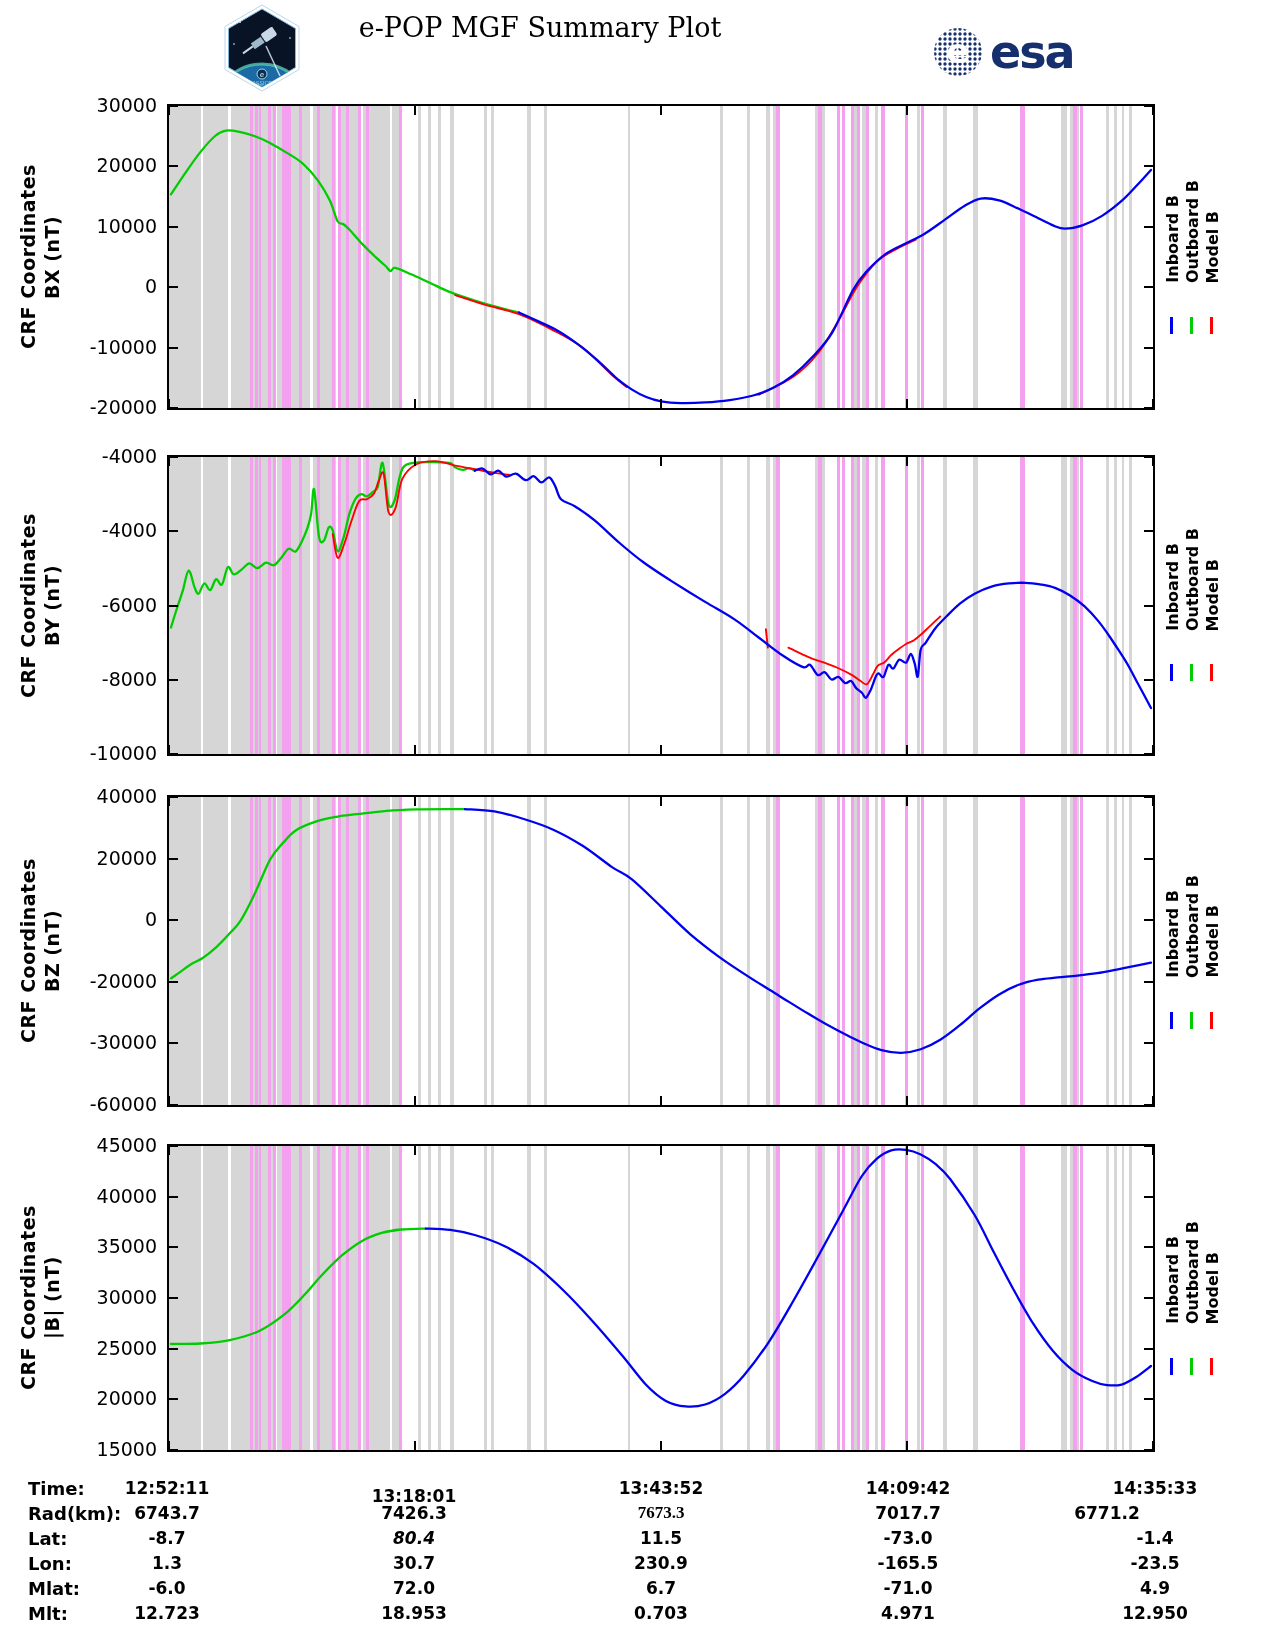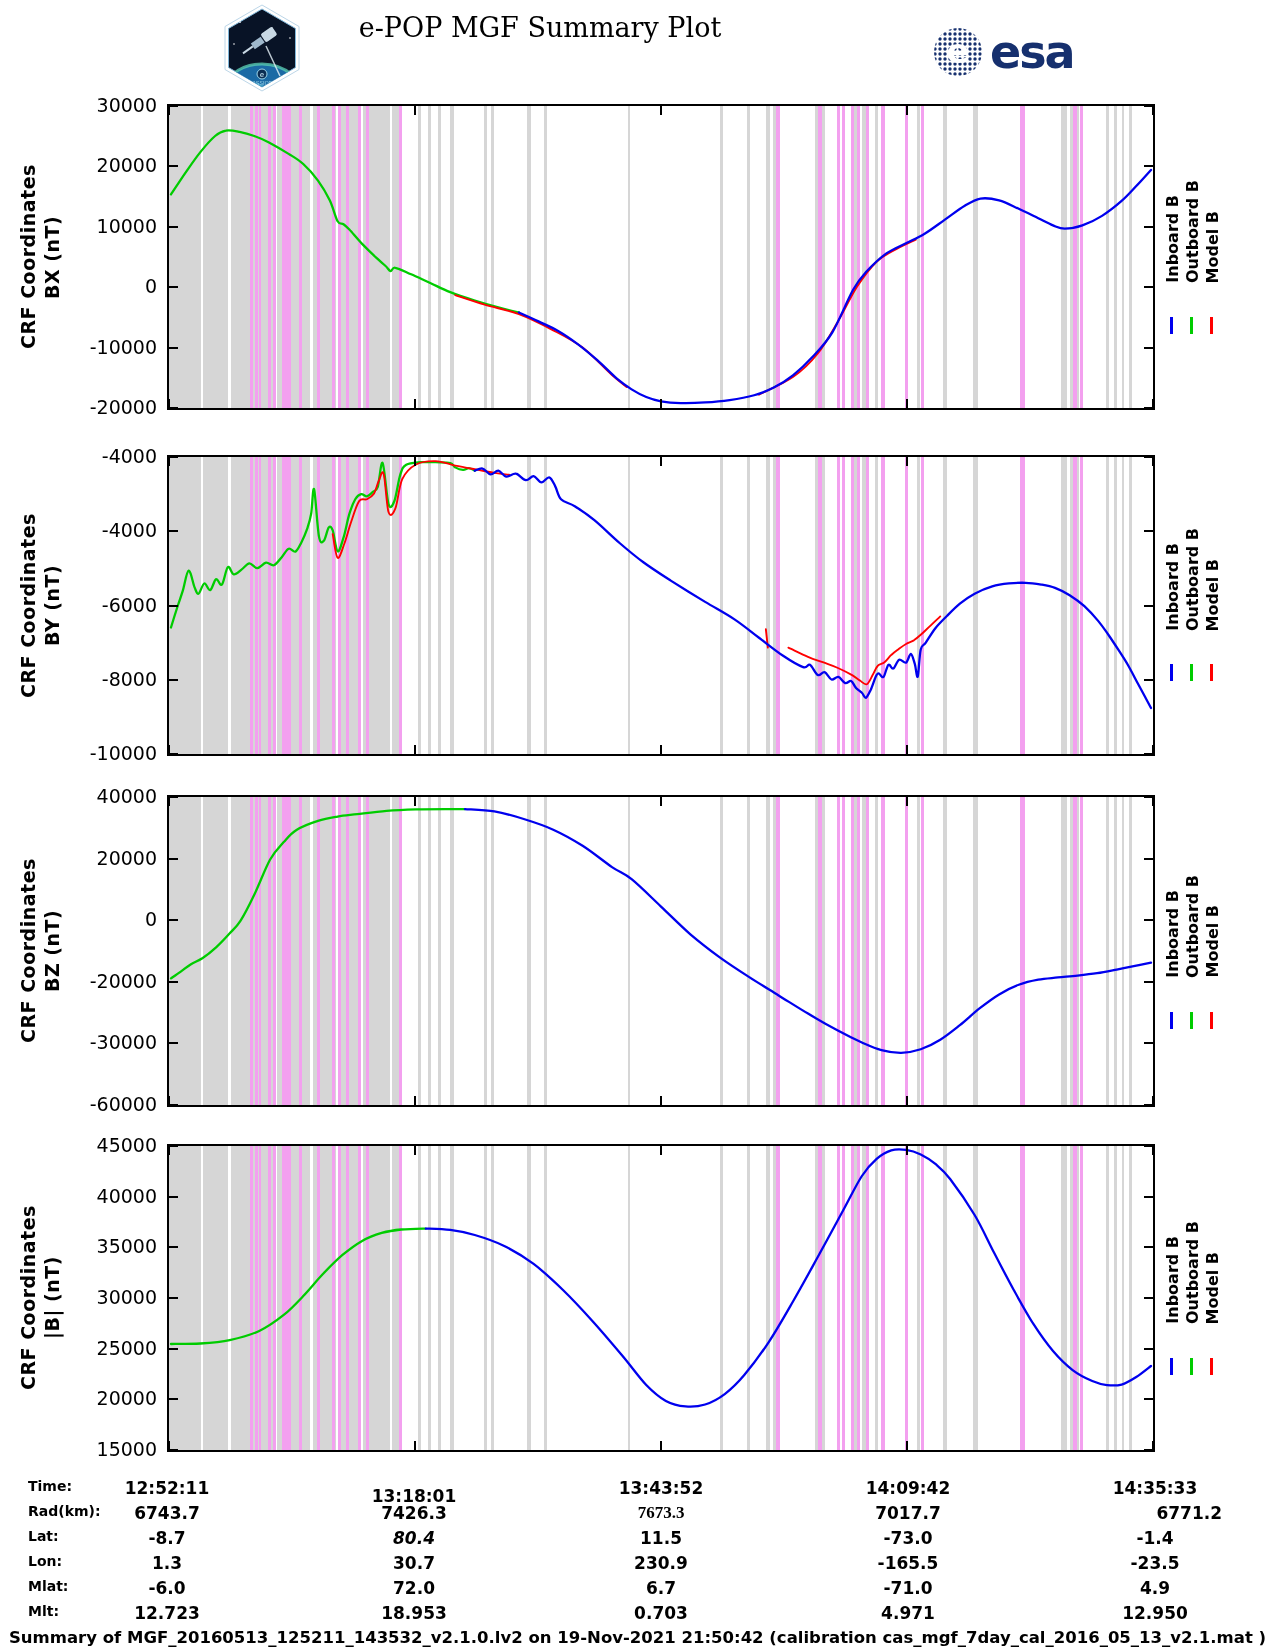--- a/index.html
+++ b/index.html
@@ -18,21 +18,21 @@
   .panel svg{position:absolute;left:0;top:0;width:100%;height:100%;}
   .tick{position:absolute;background:#000;}
   .ytick-label{position:absolute;width:110px;text-align:right;font-size:19px;line-height:20px;color:#000;}
   .ylabel{position:absolute;writing-mode:vertical-rl;transform:rotate(180deg);
           text-align:center;font-weight:bold;font-size:19px;letter-spacing:0.5px;line-height:24px;}
   .legend{position:absolute;width:66px;}
   .legend-label{position:absolute;writing-mode:vertical-rl;transform:rotate(180deg);
                 font-weight:bold;font-size:16px;white-space:nowrap;color:#000;}
   .legend-stroke{position:absolute;width:3px;height:17px;}
   
-  .tbl-label{position:absolute;left:28px;font-weight:bold;font-size:14px;}
+  .tbl-label{position:absolute;left:28px;font-weight:bold;font-size:18px;}
   .tbl-val{position:absolute;width:170px;text-align:center;font-weight:bold;font-size:17px;}
   .footer{position:absolute;left:0;top:1628px;width:1275px;text-align:center;
           font-weight:bold;font-size:16.5px;}
 </style>
 </head>
 <body>
 
 <div class="page">
 
   <div class="patch">
@@ -534,21 +534,21 @@
       <div class="tbl-val" style="left: 82px; top: 1478px;">12:52:11</div>
       <div class="tbl-val" style="left: 329px; top: 1478px; margin-top: 8px;">13:18:01</div>
       <div class="tbl-val" style="left: 576px; top: 1478px;">13:43:52</div>
       <div class="tbl-val" style="left: 823px; top: 1478px;">14:09:42</div>
       <div class="tbl-val" style="left: 1070px; top: 1478px;">14:35:33</div>
       <div class="tbl-label" style="top: 1503px;">Rad(km):</div>
       <div class="tbl-val" style="left: 82px; top: 1503px;">6743.7</div>
       <div class="tbl-val" style="left: 329px; top: 1503px;">7426.3</div>
       <div class="tbl-val" style="left: 576px; top: 1503px; font-family: Liberation Serif, serif;">7673.3</div>
       <div class="tbl-val" style="left: 823px; top: 1503px;">7017.7</div>
-      <div class="tbl-val" style="left: 1052px; top: 1503px; text-align: right;">6771.2</div>
+      <div class="tbl-val" style="left: 1022px; top: 1503px;">6771.2</div>
       <div class="tbl-label" style="top: 1528px;">Lat:</div>
       <div class="tbl-val" style="left: 82px; top: 1528px;">-8.7</div>
       <div class="tbl-val" style="left: 329px; top: 1528px; font-style: italic;">80.4</div>
       <div class="tbl-val" style="left: 576px; top: 1528px;">11.5</div>
       <div class="tbl-val" style="left: 823px; top: 1528px;">-73.0</div>
       <div class="tbl-val" style="left: 1070px; top: 1528px;">-1.4</div>
       <div class="tbl-label" style="top: 1553px;">Lon:</div>
       <div class="tbl-val" style="left: 82px; top: 1553px;">1.3</div>
       <div class="tbl-val" style="left: 329px; top: 1553px;">30.7</div>
       <div class="tbl-val" style="left: 576px; top: 1553px;">230.9</div>
@@ -561,14 +561,13 @@
       <div class="tbl-val" style="left: 823px; top: 1578px;">-71.0</div>
       <div class="tbl-val" style="left: 1070px; top: 1578px;">4.9</div>
       <div class="tbl-label" style="top: 1603px;">Mlt:</div>
       <div class="tbl-val" style="left: 82px; top: 1603px;">12.723</div>
       <div class="tbl-val" style="left: 329px; top: 1603px;">18.953</div>
       <div class="tbl-val" style="left: 576px; top: 1603px;">0.703</div>
       <div class="tbl-val" style="left: 823px; top: 1603px;">4.971</div>
       <div class="tbl-val" style="left: 1070px; top: 1603px;">12.950</div>
     </div>
 
-  <div class="footer">Summary of MGF_20160513_125211_143532_v2.1.0.lv2 on 19-Nov-2021 21:50:42 (calibration cas_mgf_7day_cal_2016_05_13_v2.1.mat )</div>
 </div>
 
 </body></html>

